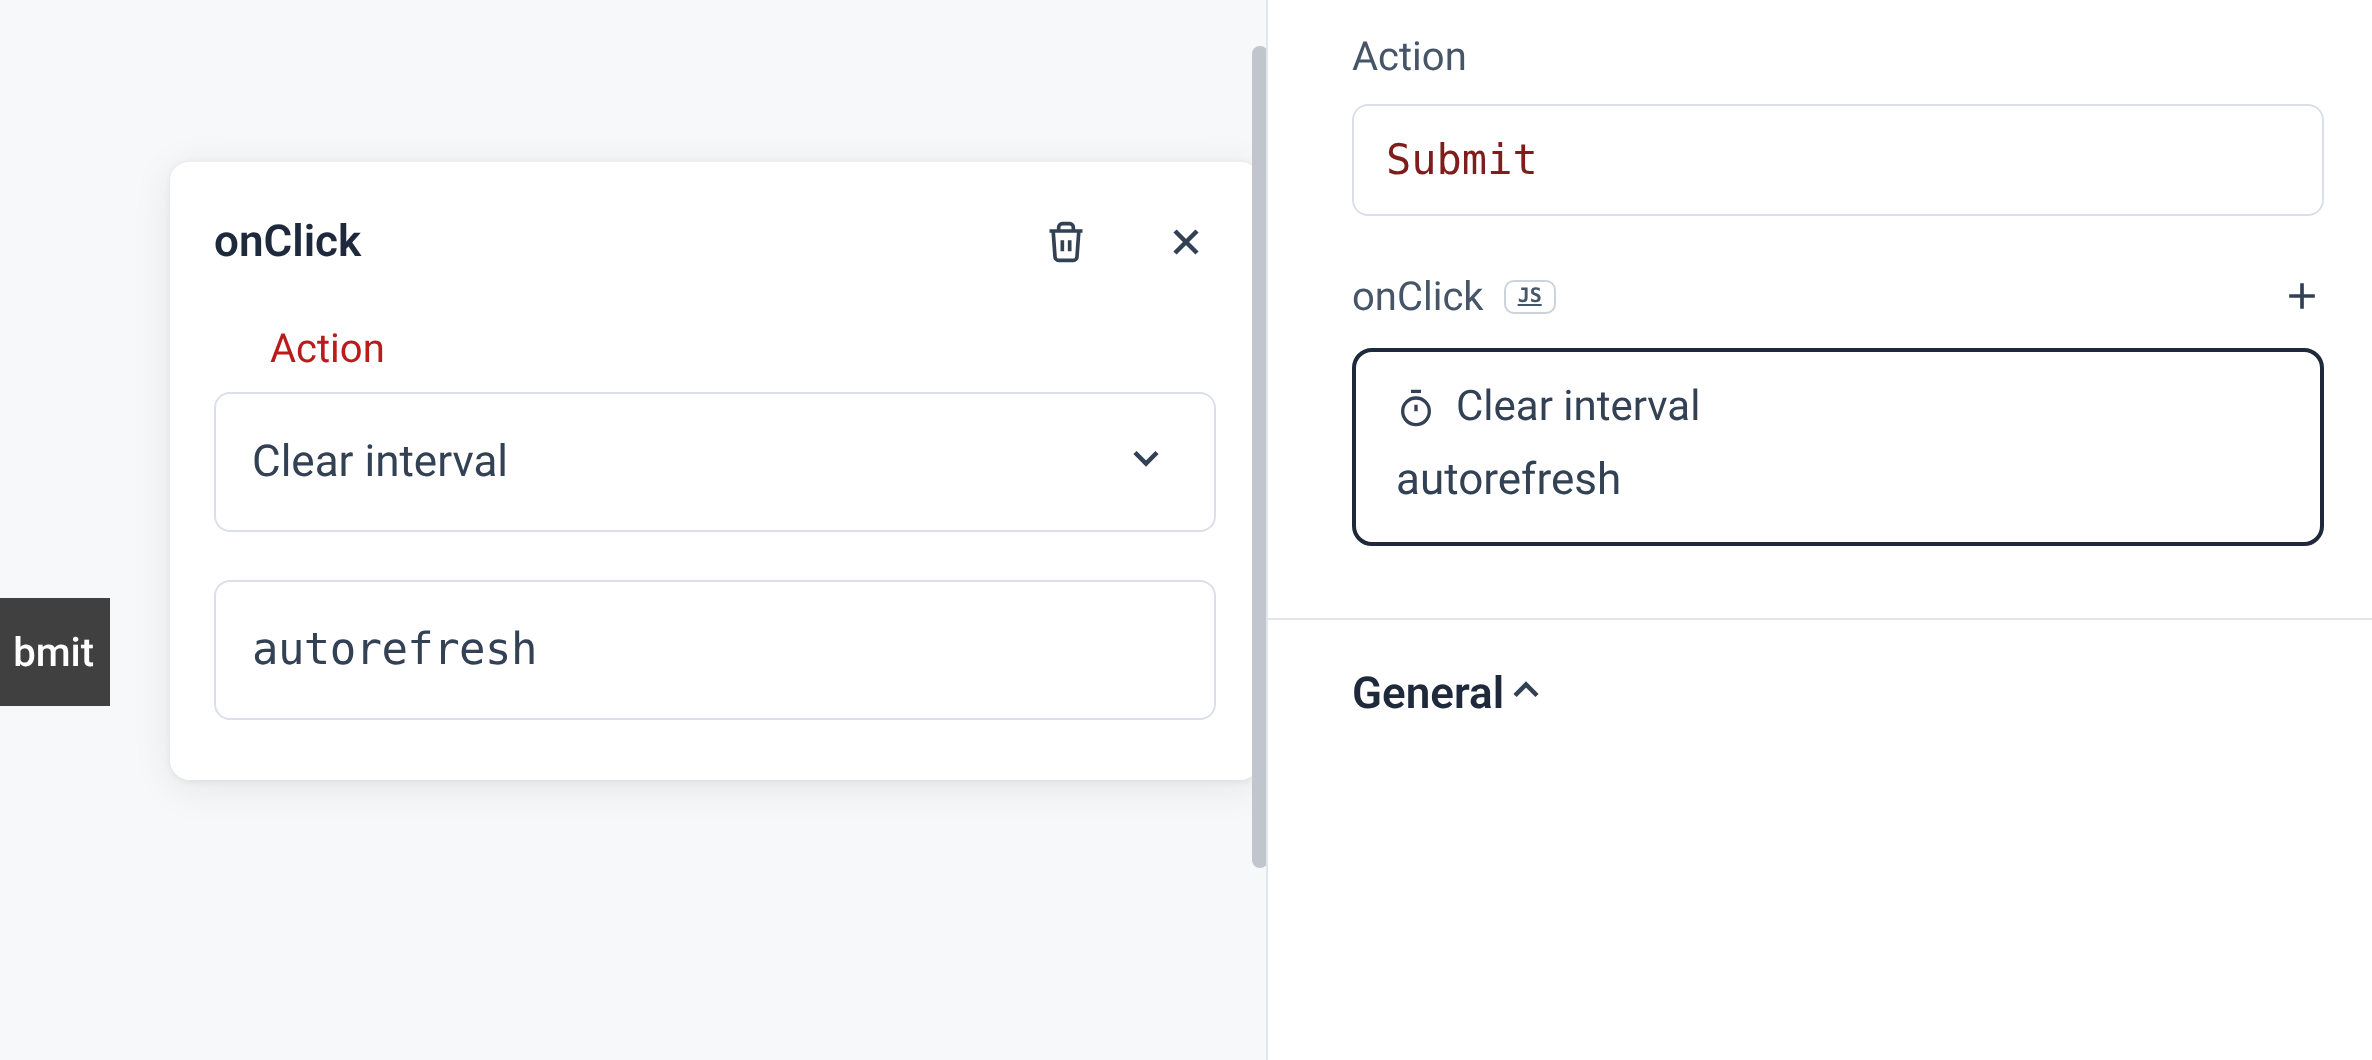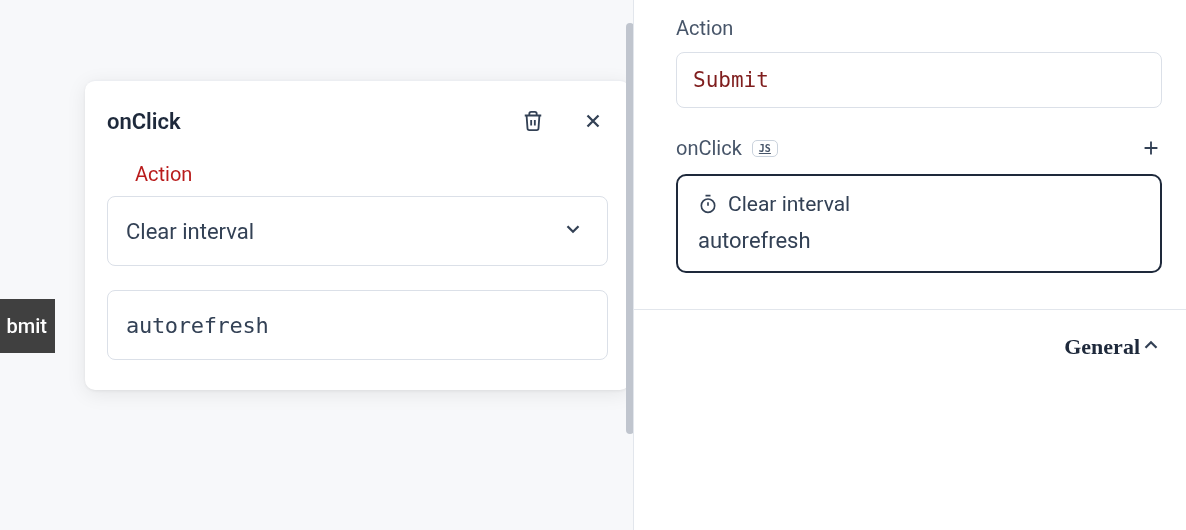--- a/index.html
+++ b/index.html
@@ -211,24 +211,23 @@
     }
     
     .panel-divider {
       height: 1px;
       background: #e2e6ec;
       margin: 36px -24px 24px -42px;
     }
     
     .section-header {
       display: flex;
-      justify-content: flex-end;
+      justify-content: flex-start;
       align-items: center;
       margin-bottom: 28px;
-      font-family: Liberation Serif, serif;
     }
     
     .section-title {
       font-size: 22px;
       font-weight: 600;
       color: #1e293b;
     }
     
     .plus-btn {
       background: none;

